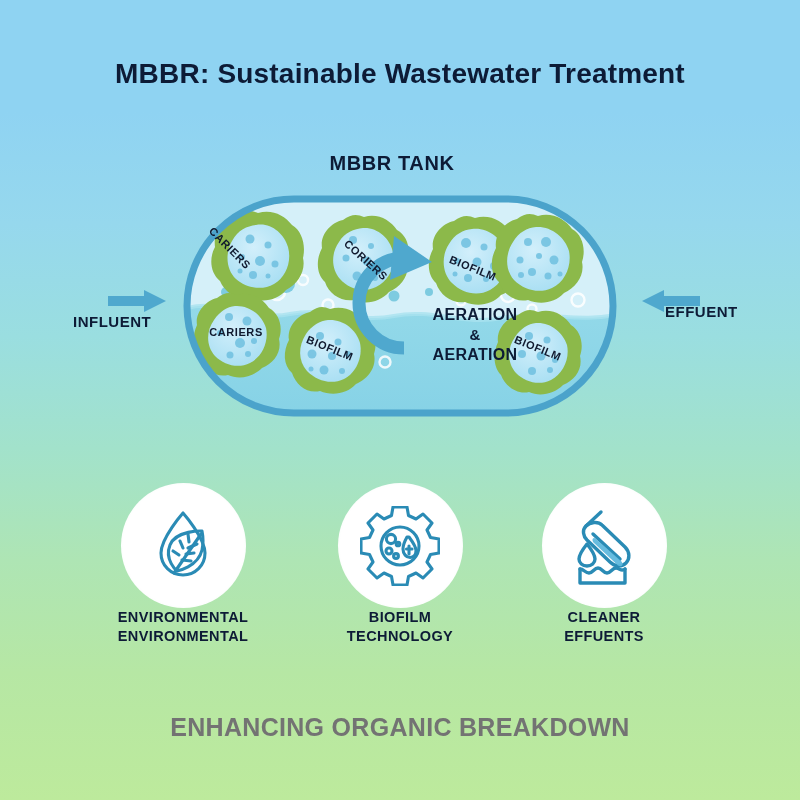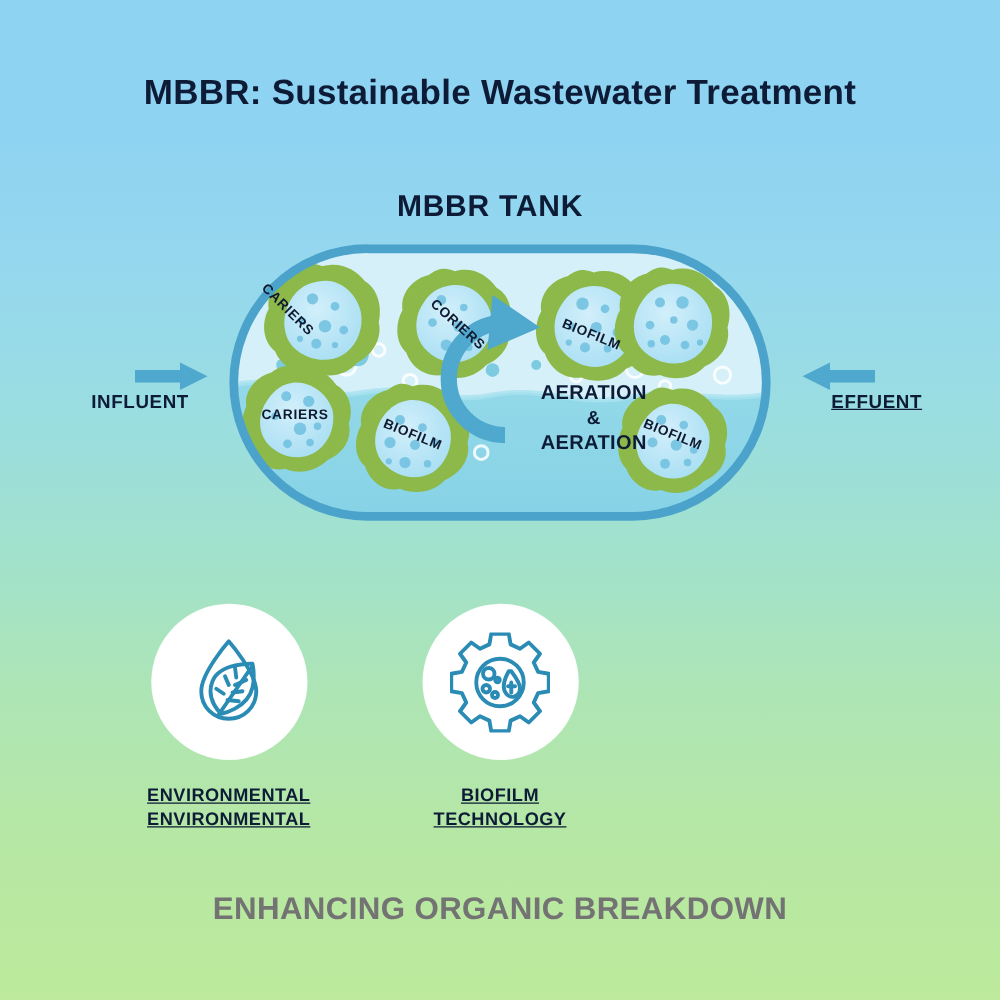--- a/index.html
+++ b/index.html
@@ -21,42 +21,42 @@
 
   .ttl{
     position:absolute;left:0;right:0;top:58px;
     text-align:center;
     font-size:28px;font-weight:bold;color:#0d1b36;
     letter-spacing:.2px;
   }
   .tanktitle{
     position:absolute;left:0;right:16px;top:152px;
     text-align:center;
-    font-size:24px;font-weight:bold;color:#0d1b36;
+    font-size:20px;font-weight:bold;color:#0d1b36;
     letter-spacing:.6px;
   }
   .footer{
     position:absolute;left:0;right:0;top:713px;
     text-align:center;
     font-size:25px;font-weight:bold;color:#737373;
     letter-spacing:.3px;
   }
 
   
   #tank{
     position:absolute;left:180px;top:192px;width:440px;height:228px;
   }
   #tanksvg{display:block;}
 
   .flowlbl{
     position:absolute;font-size:15px;font-weight:bold;color:#0d1b36;
     letter-spacing:.5px;
   }
   #influent-label{left:52px;top:313px;margin-left:21px;}
-  #effluent-label{left:665px;top:313px;text-decoration:underline;}
+  #effluent-label{left:665px;top:303px;}
   .arrow{position:absolute;}
   #influent-arrow{left:108px;top:288px;}
   #effluent-arrow{left:640px;top:288px;}
 
   .aeration{
     position:absolute;left:395px;top:305px;width:160px;
     text-align:center;color:#0d1b36;font-weight:bold;
     font-size:16px;line-height:1.28;letter-spacing:.3px;
   }
   .aeration .amp{font-size:15px;}
@@ -77,23 +77,22 @@
   .b0{left:83px;}
   .b1{left:300px;}
   .b2{left:504px;}
   .circle{
     width:125px;height:125px;border-radius:50%;
     margin:0 auto;
     background:radial-gradient(circle at 50% 50%, #ffffff 0%, #ffffff 68%, #f3fbf6 78%, #cdecd9 90%, #b9e4c9 100%);
     display:flex;align-items:center;justify-content:center;
   }
   .blabel{
-    margin-top:20px;
     font-size:14.5px;font-weight:bold;color:#0d1b36;
-    line-height:1.3;letter-spacing:.4px;text-decoration:underline;
+    line-height:1.3;letter-spacing:.4px;
   }
 </style>
 </head>
 <body>
 
 <div id="stage">
 
   <div class="ttl">MBBR: Sustainable Wastewater Treatment</div>
 
   <div class="tanktitle">MBBR TANK</div>
@@ -354,18 +353,42 @@
             <circle cx="38" cy="38" r="1.8"></circle>
           </g>
         </svg>
       </div>
       <div class="blabel">
         <div>BIOFILM</div>
         <div>TECHNOLOGY</div>
       </div>
     </div>
 
+    <div class="benefit b2">
+      <div class="circle">
+        <svg width="82" height="78" viewBox="0 0 82 78" xmlns="http://www.w3.org/2000/svg">
+          <g fill="none" stroke="#2a8bb5" stroke-width="3.4" stroke-linecap="round" stroke-linejoin="round">
+            <path d="M23,19 L38,5"></path>
+            <path d="M23,19 C19,23 20,29 24,33 L47,55 C52,60 59,60 63,56 C67,52 67,45 62,40 L39,18
+                     C35,14 27,15 23,19 Z"></path>
+            <path d="M30,27 L57,52"></path>
+            <path d="M24,37 C24,37 16,47 16,52 C16,56 19.5,59 24,59 C28.5,59 32,56 32,52
+                     C32,47 24,37 24,37 Z"></path>
+            <path d="M17,62 L17,76 L62,76 L62,62"></path>
+            <path d="M17,62 C21,62 22,66 26,66 C30,66 31,61 35,61 C39,61 40,66 44,66
+                     C48,66 49,61 53,61 C57,61 58,65 62,62"></path>
+          </g>
+          <path d="M33,32 L58,54 C61.5,57.5 59,60.5 55,58.5 L31,36 C28,33 30,29 33,32 Z" fill="#5fb8dd" opacity=".95" stroke="none"></path>
+          <path d="M24,44 C24,44 20,50 20,52.5 C20,55 21.8,56.5 24,56.5 C26.2,56.5 28,55 28,52.5
+                   C28,50 24,44 24,44 Z" fill="#ffffff" stroke="none"></path>
+        </svg>
+      </div>
+      <div class="blabel">
+        <div>CLEANER</div>
+        <div>EFFUENTS</div>
+      </div>
+    </div>
 
   </div>
 
   <div class="footer">ENHANCING ORGANIC BREAKDOWN</div>
 
 </div>
 
 </body></html>

